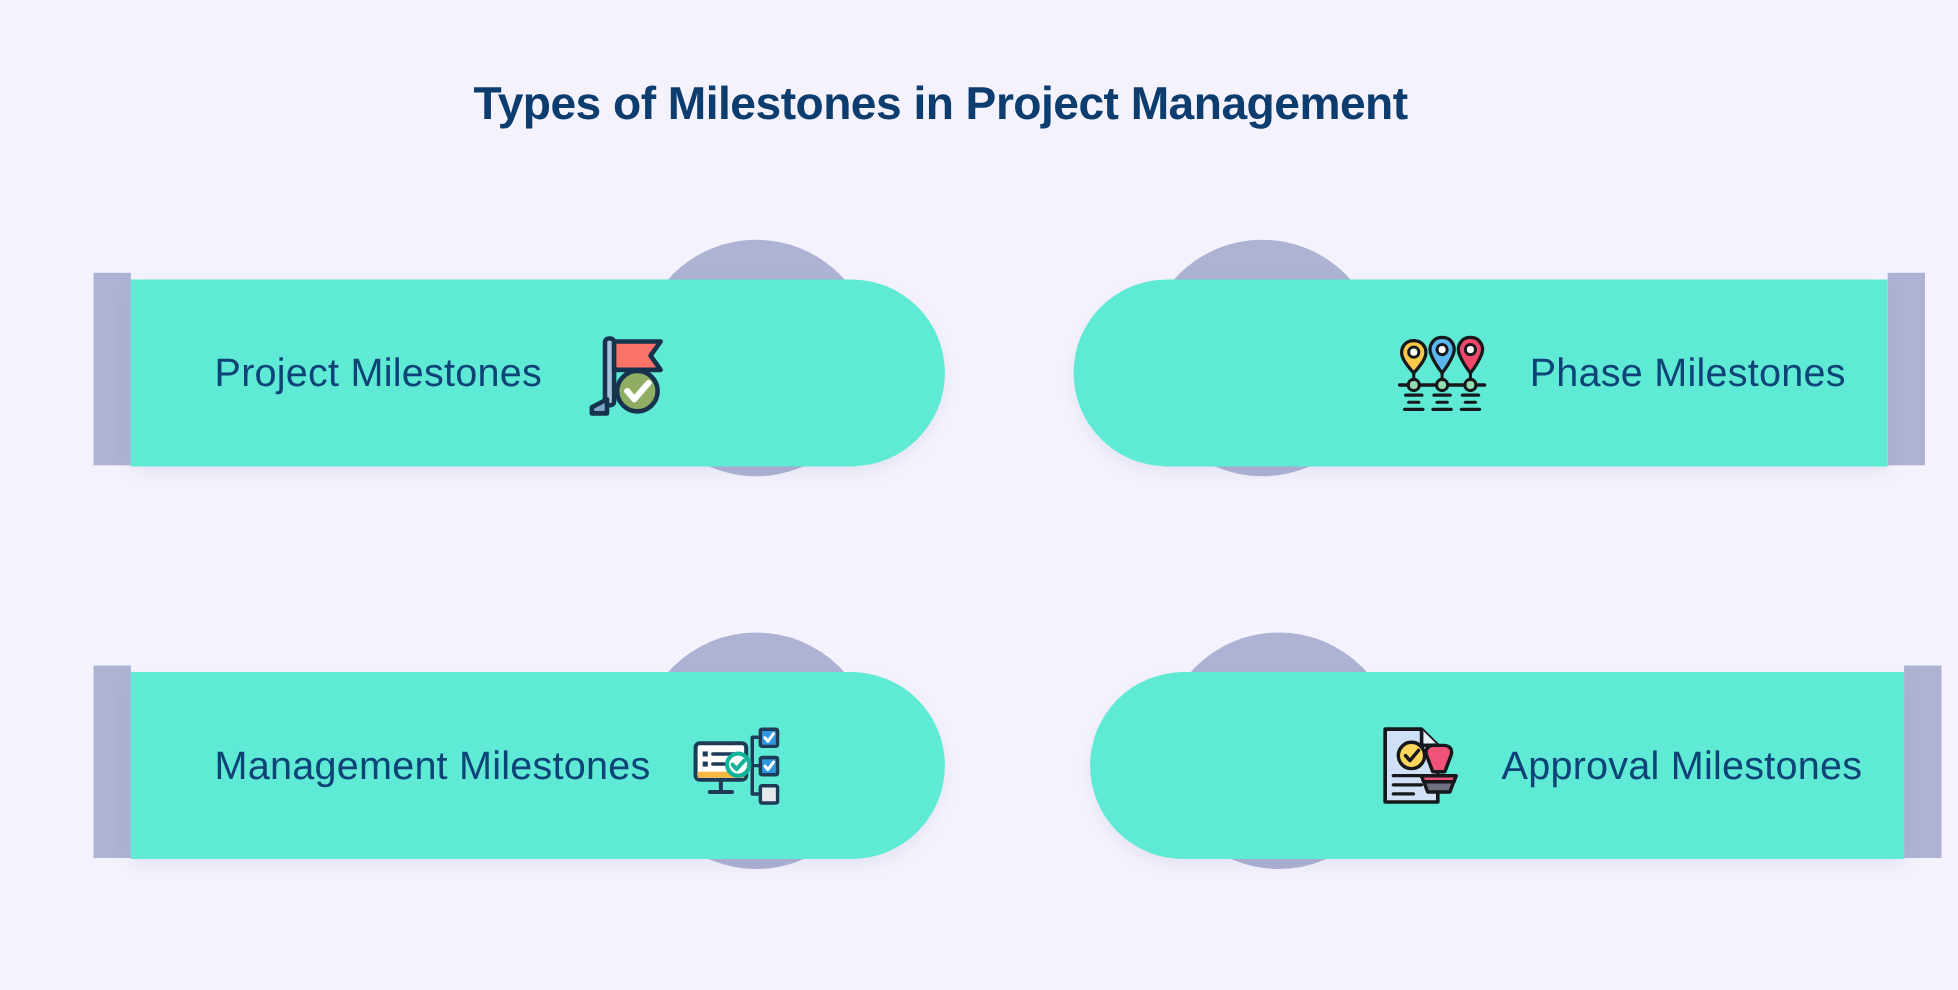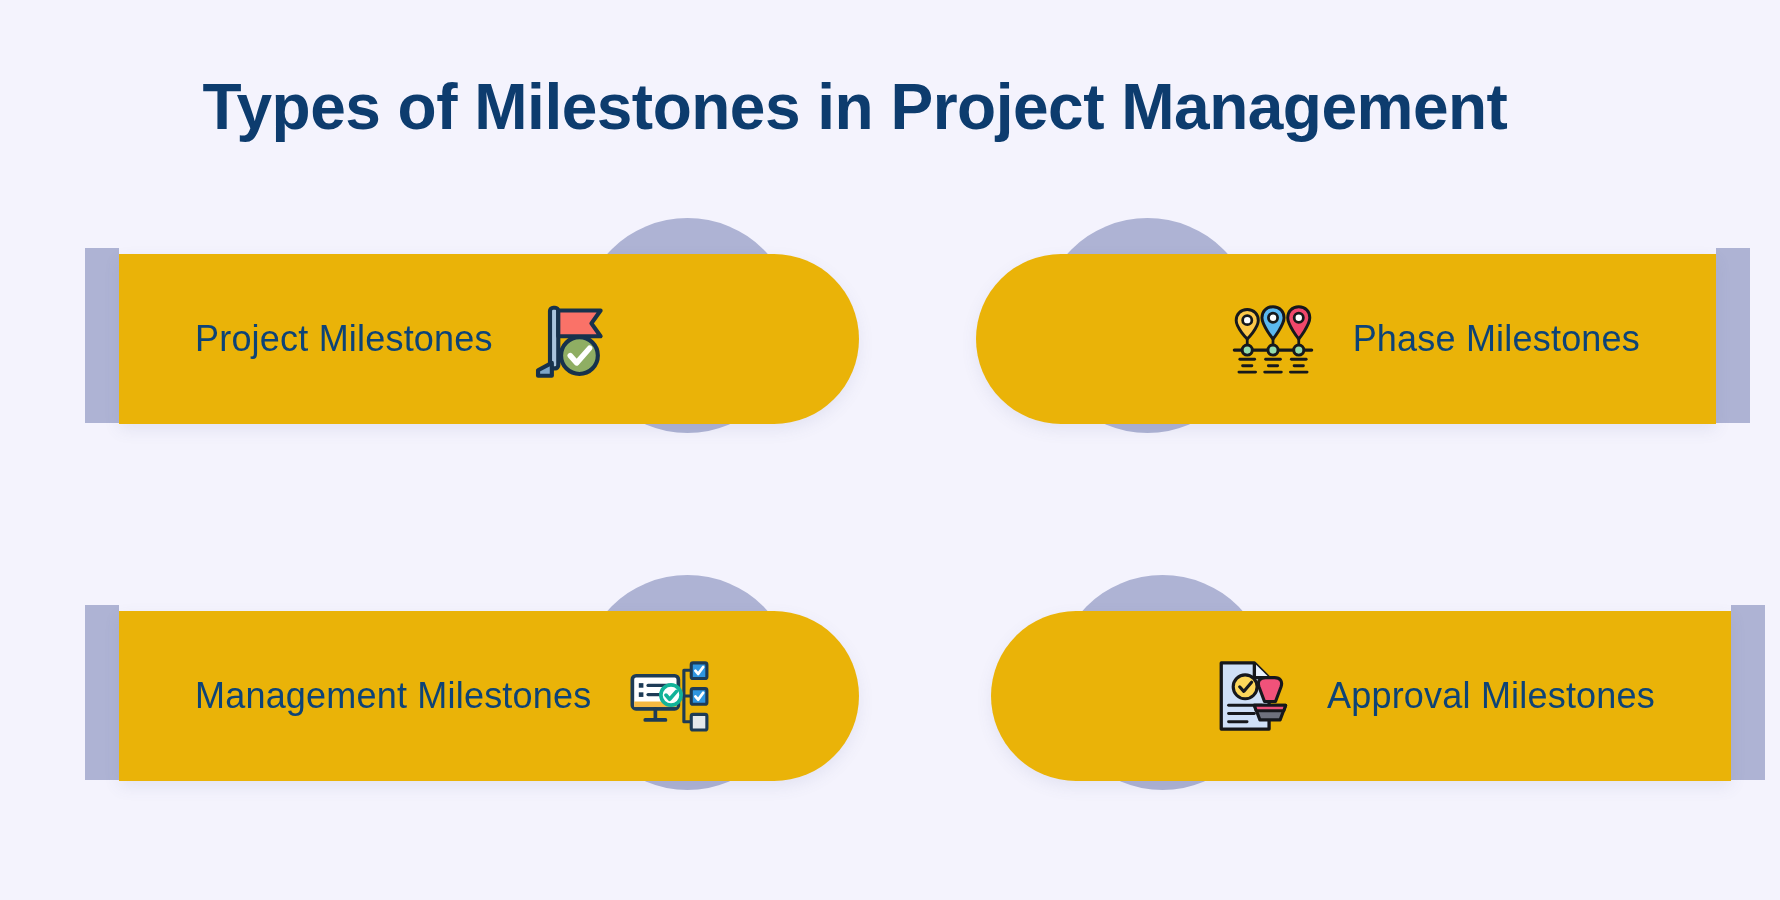--- a/index.html
+++ b/index.html
@@ -17,21 +17,21 @@
     position: relative;
   }
 
   
   .page-title {
     position: absolute;
     top: 70px;
     left: 0;
     width: 1710px;
     text-align: center;
-    font-size: 64px;
+    font-size: 42px;
     font-weight: bold;
     letter-spacing: -0.5px;
     color: #0d3c6e;
     white-space: nowrap;
   }
 
   
   .cards {
     position: absolute;
     top: 225px;
@@ -73,36 +73,36 @@
   }
   .slot-left  .accent-bar { left: -10px;  }
   .slot-right .accent-bar { right: -10px; }
 
   
   .card {
     position: absolute;
     top: 14px;
     height: 170px;
     width: 740px;
-    background: #eab308;
+    background: #5eead4;
     display: flex;
     align-items: center;
     box-shadow: 0 6px 16px rgba(90, 95, 150, 0.10);
   }
   .slot-left .card {
     left: 24px;
     border-radius: 0 85px 85px 0;
     padding-left: 76px;
     padding-right: 40px;
     justify-content: flex-start;
   }
   .slot-right .card {
     right: 24px;
     border-radius: 85px 0 0 85px;
-    padding-right: 76px;
+    padding-right: 38px;
     padding-left: 40px;
     flex-direction: row-reverse;
     justify-content: flex-start;
   }
 
   .card-label {
     font-size: 36px;
     font-weight: 400;
     color: #0d4377;
     white-space: nowrap;

